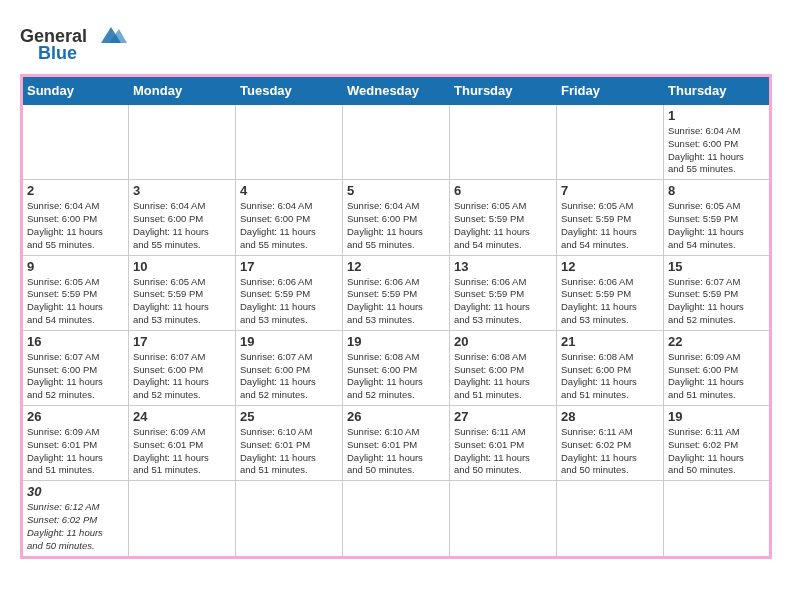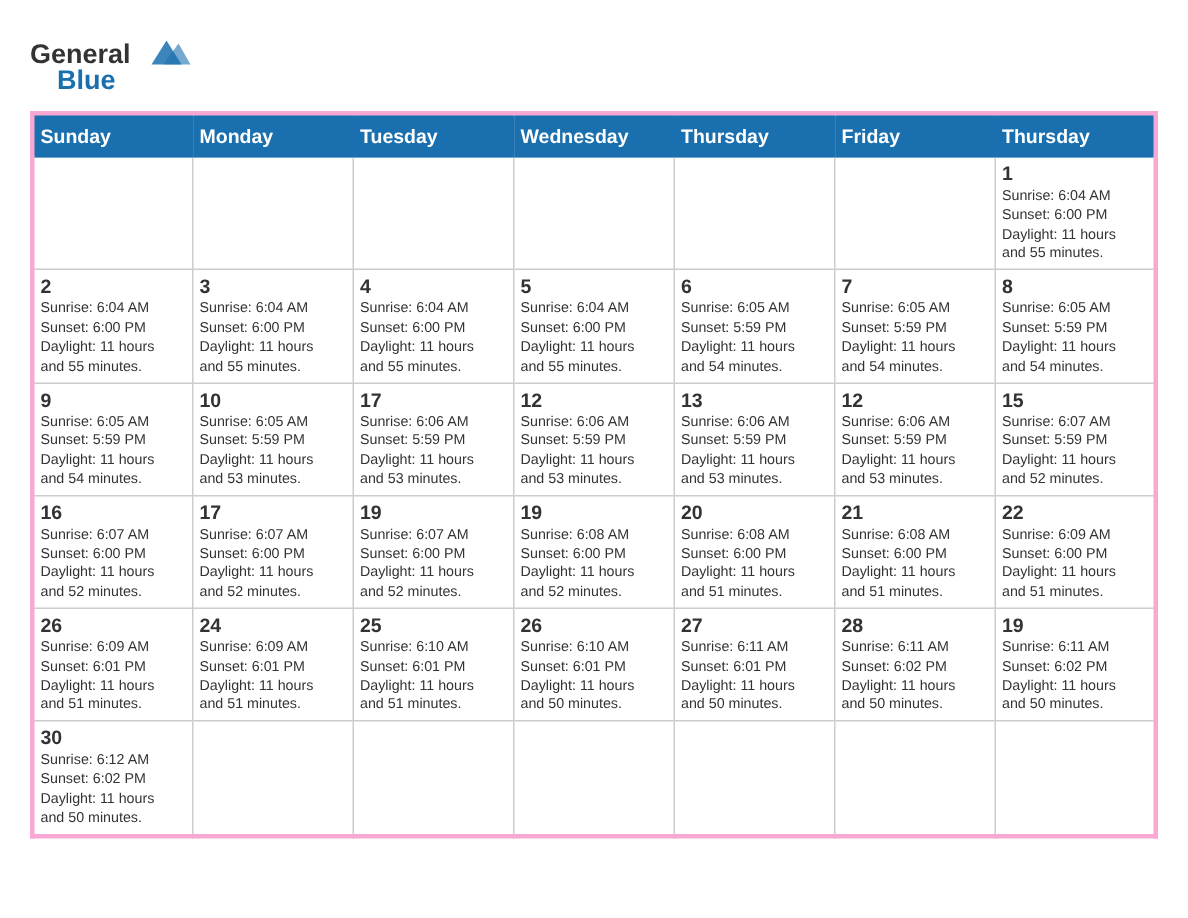--- a/index.html
+++ b/index.html
@@ -66,20 +66,21 @@
     .day-info {
       font-size: 9.5px;
       color: #333;
       line-height: 1.35;
     }
     .empty-cell {
       background: #f5f5f5;
     }
     .last-row td {
       min-height: 60px;
+      font-style: italic;
     }
   </style>
 </head>
 <body>
 
 <div class="header-section">
   <div class="logo">
     <div style="display:flex;align-items:center;gap:4px;">
       <span style="font-size:18px;font-weight:bold;color:#333;">General</span>
       <svg width="38" height="22" viewBox="0 0 38 22">

